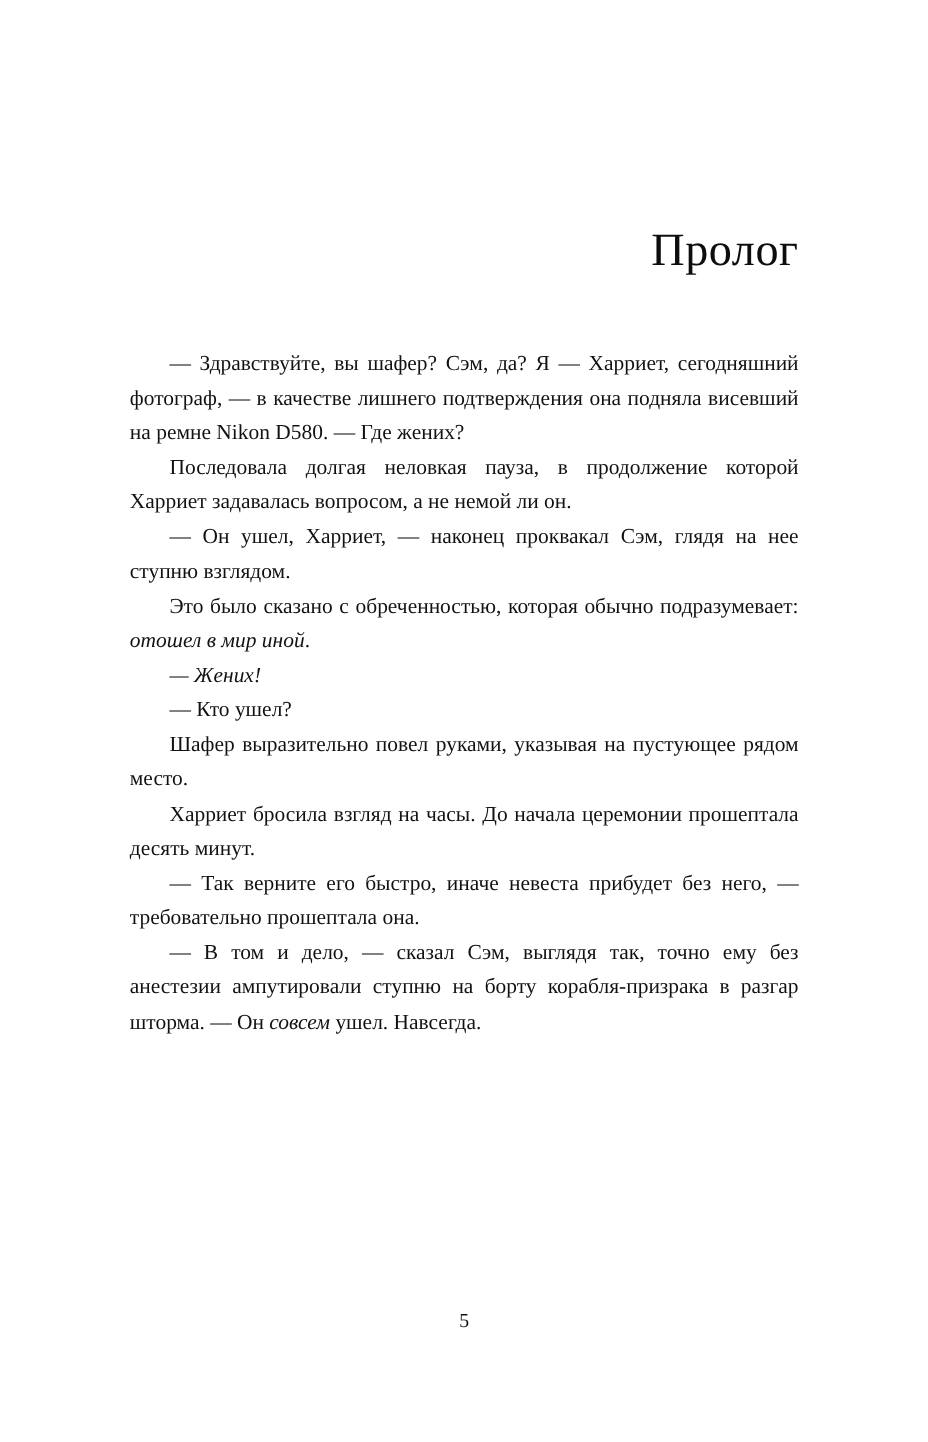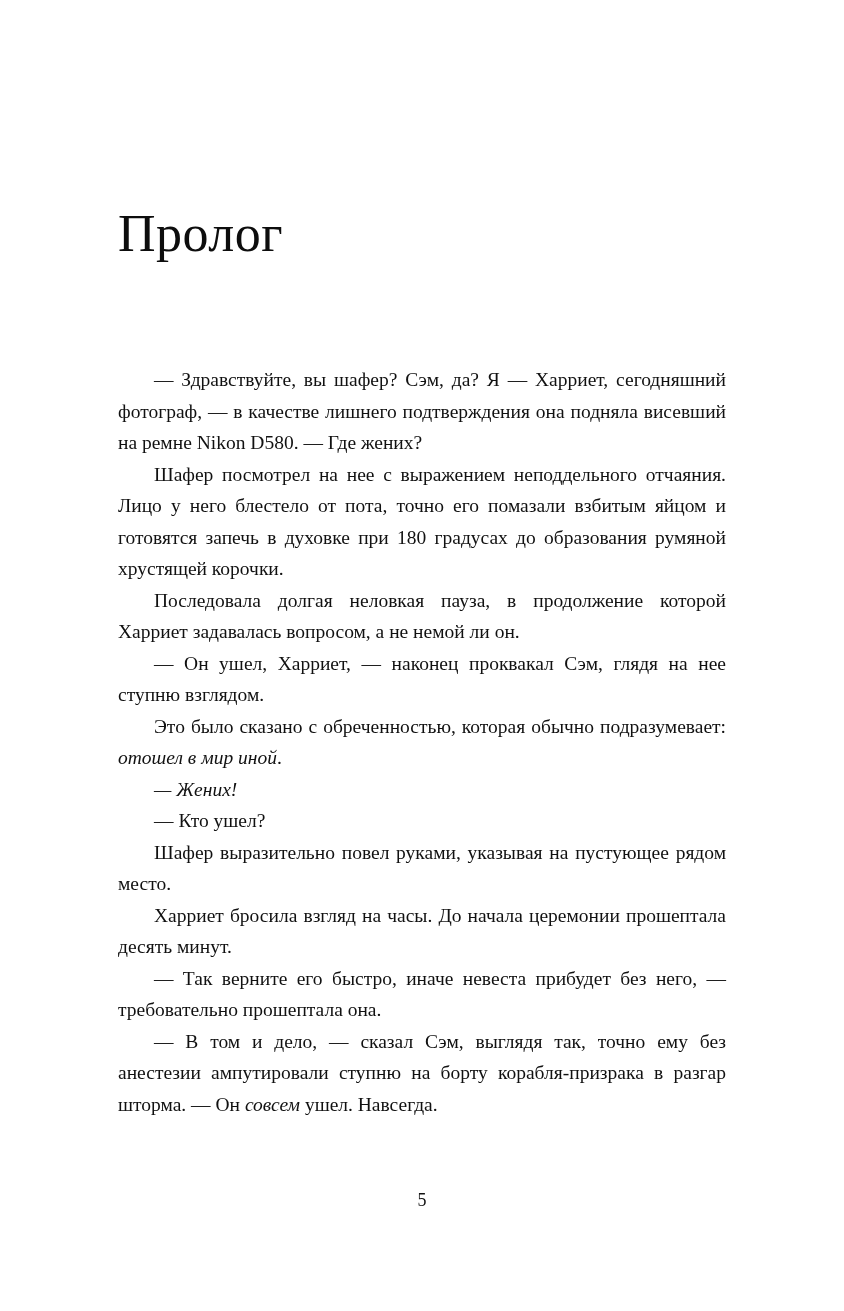--- a/index.html
+++ b/index.html
@@ -28,28 +28,28 @@
     left: 118px;
     top: 0;
     width: 608px;
     height: 1311px;
   }
   .chapter-title {
     margin: 0;
     padding-top: 205px;
     font-family: "Liberation Serif", serif;
     font-weight: 400;
-    font-size: 52px;
+    font-size: 42px;
     line-height: 1.1;
-    text-align: left;
+    text-align: right;
     letter-spacing: 0.5px;
     color: #0d0d0d;
   }
   .body-text {
-    margin-top: 102px;
+    margin-top: 64px;
     font-size: 19.5px;
     line-height: 31.5px;
     text-align: justify;
     text-justify: inter-word;
     color: #111111;
     hyphens: manual;
   }
   .body-text p {
     margin: 0;
     text-indent: 36px;
@@ -70,21 +70,20 @@
 <body>
 
 <div class="page">
   <div class="content">
 
     <h1 class="chapter-title">Пролог</h1>
 
     <div class="body-text">
 
       <p>— Здравствуйте, вы шафер? Сэм, да? Я — Харриет, сегодняшний фотограф, — в качестве лишнего подтверждения она подняла висевший на ремне Nikon D580. — Где жених?</p>
-      <p>Шафер посмотрел на нее с выражением неподдельного отчаяния. Лицо у него блестело от пота, точно его помазали взбитым яйцом и готовятся запечь в духовке при 180 градусах до образования румяной хрустящей корочки.</p>
       <p>Последовала долгая неловкая пауза, в продолжение которой Харриет задавалась вопросом, а не немой ли он.</p>
       <p>— Он ушел, Харриет, — наконец проквакал Сэм, глядя на нее ступню взглядом.</p>
       <p><span>Это было сказано с обреченностью, которая обычно подразумевает: </span><em>отошел в мир иной</em><span>.</span></p>
       <p><em>— Жених!</em></p>
       <p>— Кто ушел?</p>
       <p>Шафер выразительно повел руками, указывая на пустующее рядом место.</p>
       <p>Харриет бросила взгляд на часы. До начала церемонии прошептала десять минут.</p>
       <p>— Так верните его быстро, иначе невеста прибудет без него, — требовательно прошептала она.</p>
       <p><span>— В том и дело, — сказал Сэм, выглядя так, точно ему без анестезии ампутировали ступню на борту корабля-призрака в разгар шторма. — Он </span><em>совсем</em><span> ушел. Навсегда.</span></p>
 

